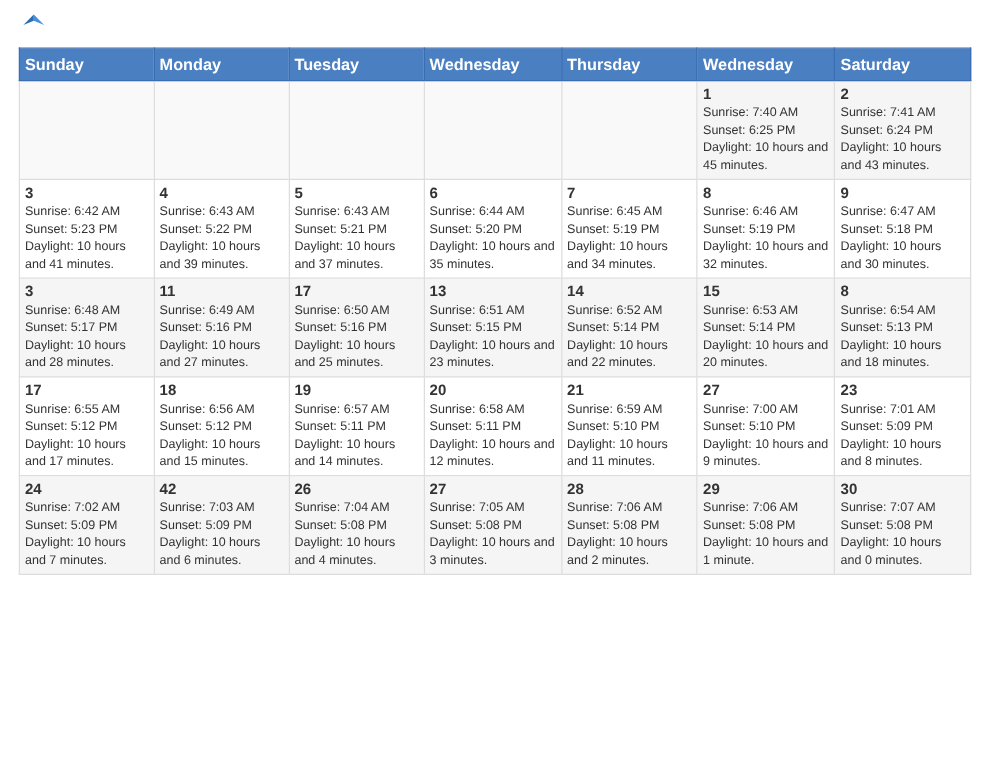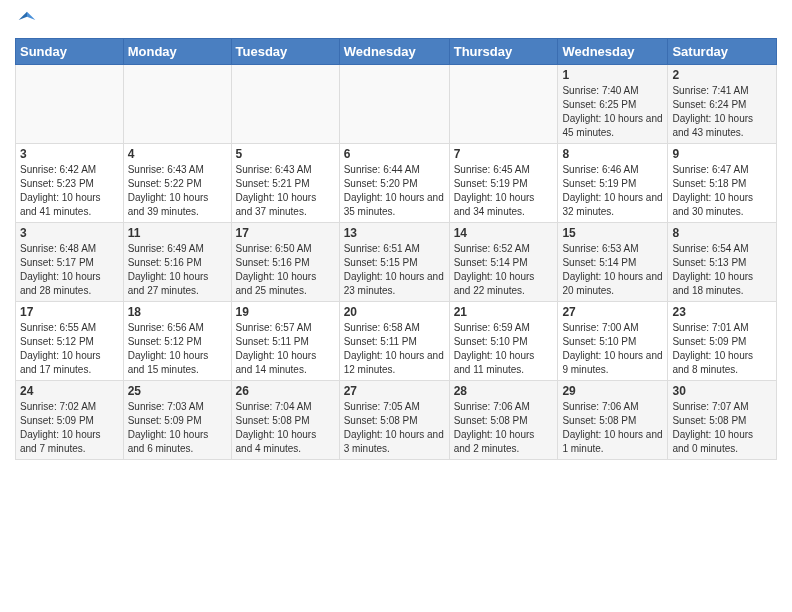--- a/index.html
+++ b/index.html
@@ -186,21 +186,21 @@
             <span class="day-num">23</span>
             <div class="day-info">Sunrise: 7:01 AM<br>Sunset: 5:09 PM<br>Daylight: 10 hours and 8 minutes.</div>
           </td>
         </tr>
         <tr>
           <td class="gray-bg">
             <span class="day-num">24</span>
             <div class="day-info">Sunrise: 7:02 AM<br>Sunset: 5:09 PM<br>Daylight: 10 hours and 7 minutes.</div>
           </td>
           <td class="gray-bg">
-            <span class="day-num">25</span>
+            <span class="day-num">42</span>
             <div class="day-info">Sunrise: 7:03 AM<br>Sunset: 5:09 PM<br>Daylight: 10 hours and 6 minutes.</div>
           </td>
           <td class="gray-bg">
             <span class="day-num">26</span>
             <div class="day-info">Sunrise: 7:04 AM<br>Sunset: 5:08 PM<br>Daylight: 10 hours and 4 minutes.</div>
           </td>
           <td class="gray-bg">
             <span class="day-num">27</span>
             <div class="day-info">Sunrise: 7:05 AM<br>Sunset: 5:08 PM<br>Daylight: 10 hours and 3 minutes.</div>
           </td>

